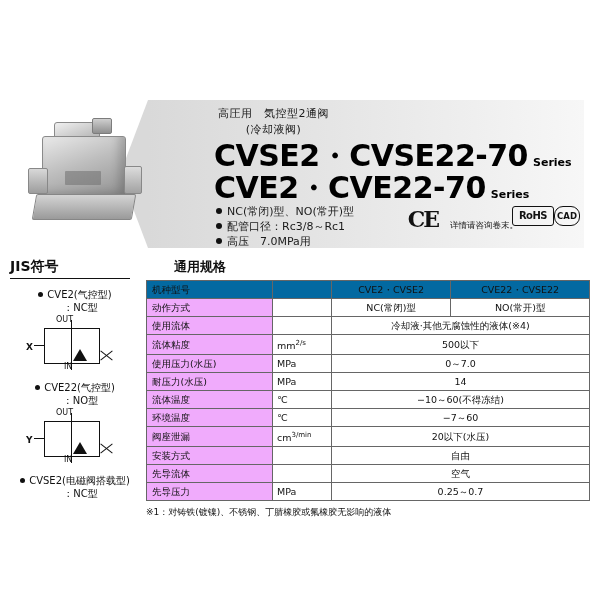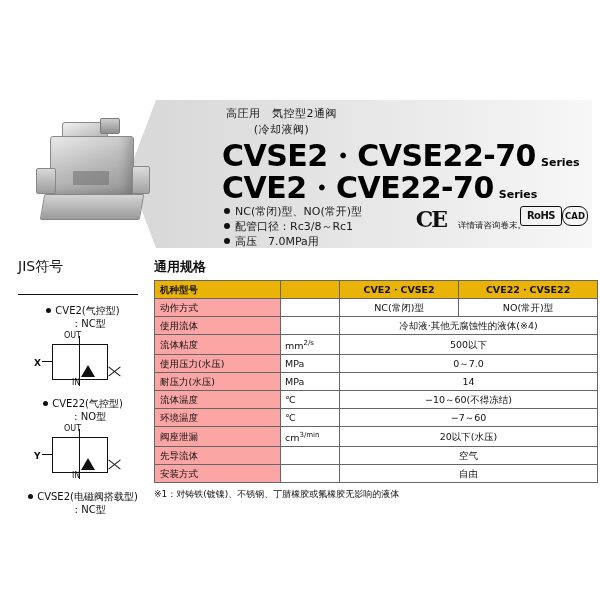--- a/index.html
+++ b/index.html
@@ -4,21 +4,21 @@
 <style>
   html,body{margin:0;padding:0;}
   body{
     width:600px;height:600px;
     background:#ffffff;
     font-family:"DejaVu Sans","Liberation Sans",sans-serif;
     color:#111;
     position:relative;
     overflow:hidden;
   }
-  .page{position:absolute;left:8px;top:0;width:516px;height:600px;}
+  .page{position:absolute;left:0;top:0;width:516px;height:600px;}
 
   
   .header{position:absolute;left:18px;top:100px;width:566px;height:150px;}
   .hdr-grey{
     position:absolute;left:130px;top:0;width:436px;height:148px;
     background:linear-gradient(90deg,#d9d9d9 0%,#e3e3e3 35%,#efefef 75%,#f7f7f7 100%);
   }
   .hdr-grey:after{
     content:"";position:absolute;left:-28px;top:0;width:0;height:0;
     border-top:74px solid transparent;border-bottom:74px solid transparent;
@@ -91,21 +91,21 @@
     position:absolute;right:30px;top:106px;width:40px;height:18px;border:1.4px solid #111;
     border-radius:3px;font-size:10px;font-weight:bold;text-align:center;line-height:18px;letter-spacing:-0.5px;
   }
   .cad{
     position:absolute;right:4px;top:106px;width:24px;height:18px;border:1.4px solid #111;
     border-radius:9px;font-size:8.5px;font-weight:bold;text-align:center;line-height:18px;
   }
 
   
   .jis{position:absolute;left:10px;top:258px;width:130px;}
-  .jis-title{font-size:14px;font-weight:normal;border-bottom:1px solid #111;padding-bottom:18px;width:120px;}
+  .jis-title{font-size:14px;font-weight:bold;border-bottom:1px solid #111;padding-bottom:2px;width:120px;}
   .jis-item{margin-top:9px;font-size:10px;line-height:13px;text-align:center;}
   .jis-item .bul{width:5px;height:5px;margin-right:4px;}
   .jis-sub{margin-left:11px;display:block;}
 
   .sym{position:relative;width:112px;height:54px;margin:4px 0 0 14px;}
   .sym .box{position:absolute;left:20px;top:10px;width:54px;height:34px;border:1px solid #111;background:#fff;}
   .sym .mid{position:absolute;left:47px;top:10px;width:1px;height:34px;background:#111;}
   .sym .out{position:absolute;left:32px;top:-3px;font-size:8px;}
   .sym .inn{position:absolute;left:40px;top:44px;font-size:8px;}
   .sym .axis{position:absolute;left:2px;top:24px;font-size:9px;font-weight:bold;}
@@ -119,27 +119,27 @@
   }
   .sym .xline{position:absolute;left:54px;top:16px;width:14px;height:22px;}
   .sym .xline:before,.sym .xline:after{
     content:"";position:absolute;left:0;top:10px;width:15px;height:1px;background:#111;
   }
   .sym .xline:before{transform:rotate(38deg);}
   .sym .xline:after{transform:rotate(-38deg);}
 
   
   .spec{position:absolute;left:146px;top:258px;width:444px;}
-  .spec-title{font-size:13px;font-weight:bold;margin-bottom:4px;}
+  .spec-title{font-size:13px;font-weight:bold;margin-bottom:4px;margin-left:28px;}
   table{border-collapse:collapse;width:444px;font-size:9.5px;}
   th,td{border:1px solid #666;padding:2px 4px;line-height:13px;}
-  thead th{background:#eab308;font-weight:bold;text-align:center;}
+  thead th{background:#0369a1;font-weight:normal;text-align:center;}
   th.col-item{width:116px;text-align:left;padding-left:5px;}
   th.col-unit{width:50px;text-align:center;}
-  td.item{width:116px;text-align:left;padding-left:5px;background:#fca5a5;}
+  td.item{width:116px;text-align:left;padding-left:5px;background:#f0abfc;}
   td.unit{width:50px;}
   td.val{text-align:center;}
   .unit-sup{font-size:7px;vertical-align:super;}
   .note{margin-top:5px;font-size:9px;line-height:13px;}
 </style>
 </head>
 <body>
 
 <div class="page">
 
@@ -273,27 +273,32 @@
           <td class="item">环境温度</td>
           <td class="unit">℃</td>
           <td class="val" colspan="2">−7～60</td>
         </tr>
         <tr>
           <td class="item">阀座泄漏</td>
           <td class="unit"><span>cm</span><span class="unit-sup">3/min</span></td>
           <td class="val" colspan="2">20以下(水压)</td>
         </tr>
         <tr>
+          <td class="item">安装方式</td>
+          <td class="unit"></td>
+          <td class="val" colspan="2">自由</td>
+        </tr>
+        <tr>
           <td class="item">先导流体</td>
           <td class="unit"></td>
           <td class="val" colspan="2">空气</td>
         </tr>
         <tr>
-          <td class="item">安装方式</td>
-          <td class="unit"></td>
-          <td class="val" colspan="2">自由</td>
+          <td class="item">先导压力</td>
+          <td class="unit">MPa</td>
+          <td class="val" colspan="2">0.25～0.7</td>
         </tr>
       </tbody>
     </table>
     <div class="note">※1：对铸铁(镀镍)、不锈钢、丁腈橡胶或氟橡胶无影响的液体</div>
   </div>
 
 </div>
 
 </body></html>

